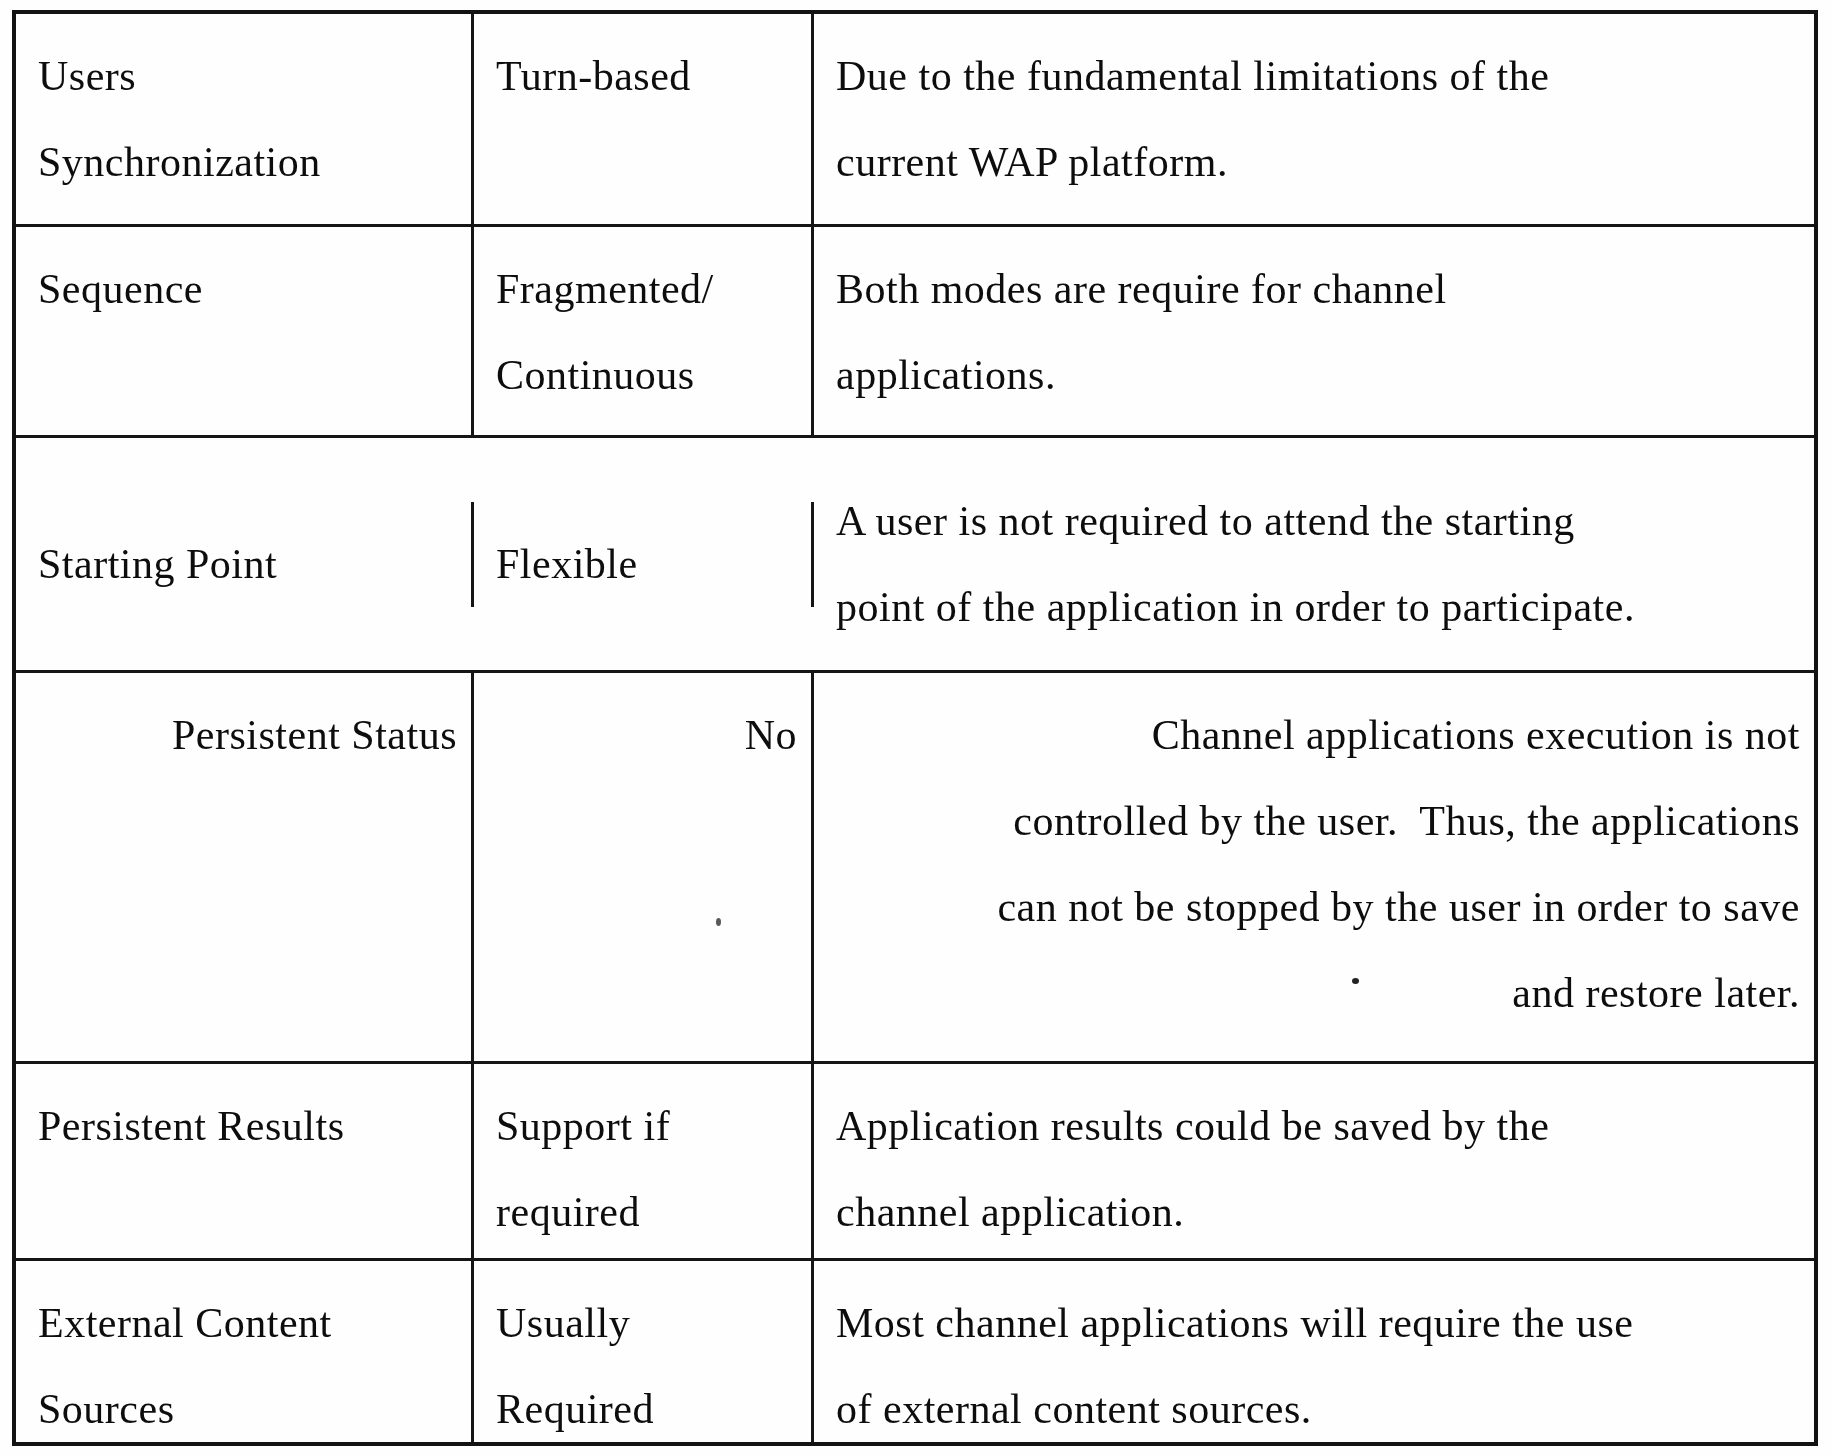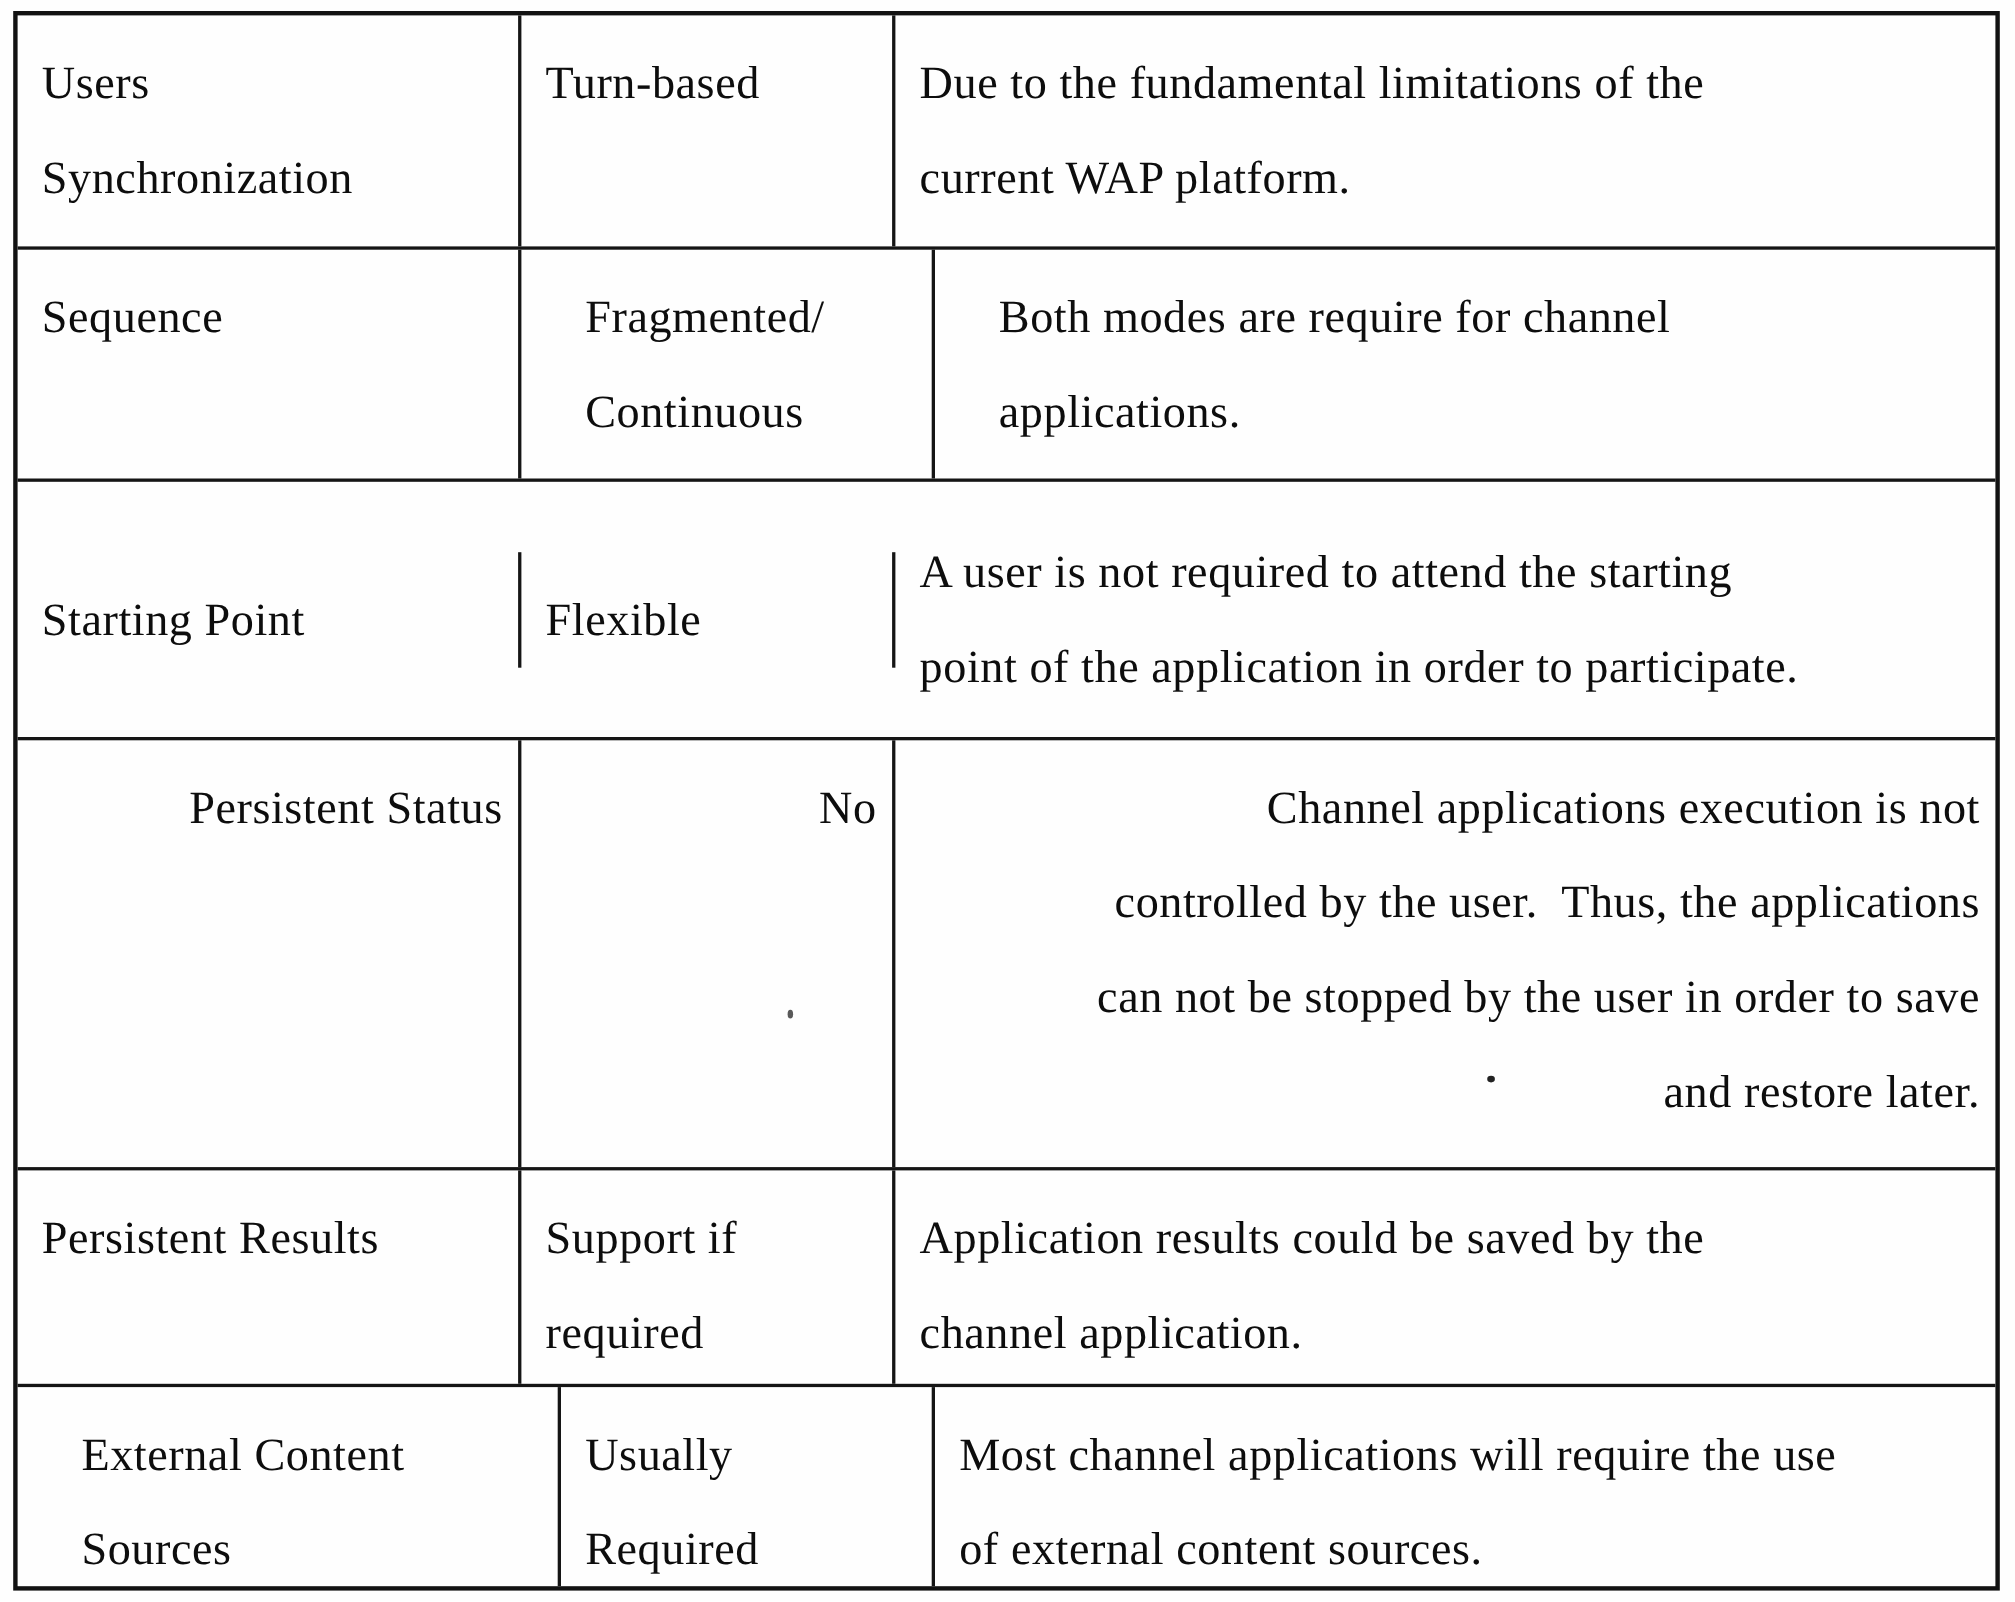--- a/index.html
+++ b/index.html
@@ -31,25 +31,25 @@
     background: #fefefe;
   }
   .t-row {
     display: flex;
     box-sizing: border-box;
     border-bottom: 3px solid #151515;
     flex: 0 0 auto;
   }
   .t-row:last-child { border-bottom: none; flex: 1 1 auto; }
   .r1 { height: 213px; }
-  .r2 { height: 211px; gap: 36px; }
+  .r2 { height: 211px; }
   .r3 { height: 235px; align-items: center; }
   .r4 { height: 391px; text-align: right; }
   .r5 { height: 197px; }
-  .r6 { height: 181px; padding-left: 36px; }
+  .r6 { height: 181px; }
   .cell {
     box-sizing: border-box;
     overflow: hidden;
     padding: 19px 14px 0 22px;
     font-size: 42px;
     line-height: 86px;
     letter-spacing: 0.5px;
     white-space: pre-wrap;
   }
   .col-feature {

